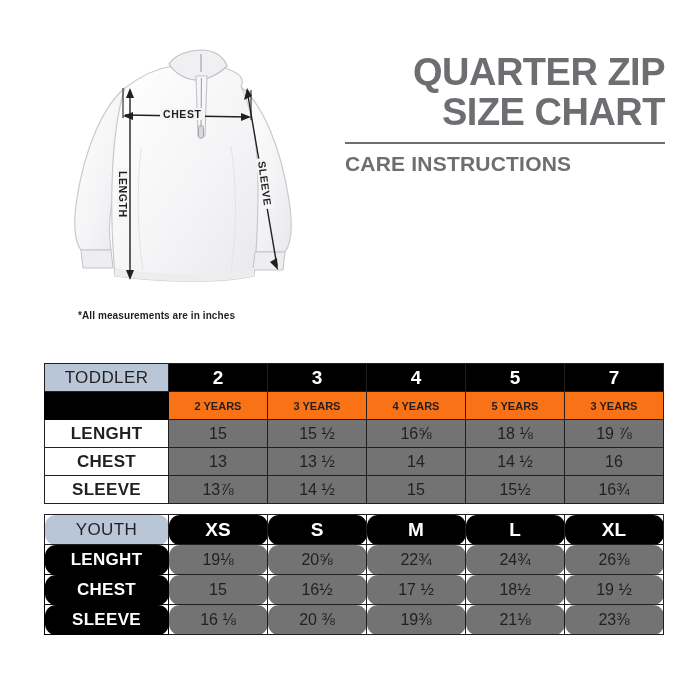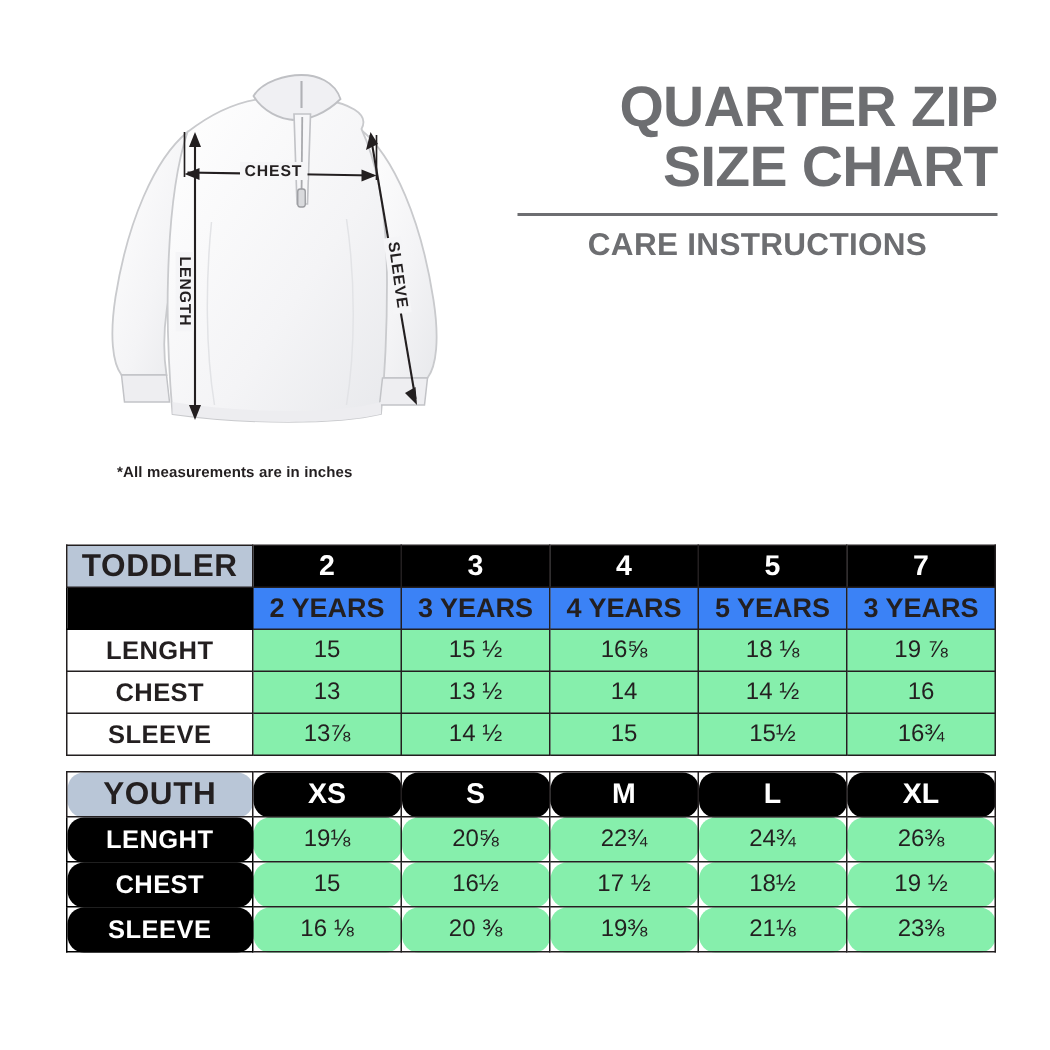--- a/index.html
+++ b/index.html
@@ -76,21 +76,20 @@
   .rule {
     height: 2px;
     background: #6d6e71;
     margin: 10px 0 8px 0;
     width: 100%;
   }
   .care-title {
     font-weight: bold;
     font-size: 21px;
     color: #6d6e71;
-    text-align: center;
     margin: 0 0 12px 0;
     letter-spacing: 0.2px;
   }
   .care-list {
     margin: 0;
     padding-left: 38px;
     list-style: none;
   }
   .care-list li {
     font-size: 13.5px;
@@ -127,58 +126,58 @@
     font-size: 17px;
     height: 27px;
     padding: 0;
   }
   .col-label { width: 123px; }
   .col-size  { width: 98px; }
 
   .hdr-label {
     background: #b9c6d7;
     color: #231f20;
-    font-weight: bold;
-    font-size: 21px;
+    font-weight: normal;
+    font-size: 17px;
     letter-spacing: 0.4px;
   }
   .hdr-size {
     background: #000000;
     color: #ffffff;
     font-weight: bold;
     font-size: 19px;
   }
   .sub-label {
     background: #000000;
     border-color: #000000;
   }
   .sub-size {
-    background: #3b82f6;
-    color: #231f20;
-    font-size: 18px;
+    background: #f97316;
+    color: #231f20;
+    font-size: 11px;
     font-weight: bold;
     height: 22px;
   }
   .row-label {
     background: #ffffff;
     color: #231f20;
     font-weight: bold;
     font-size: 17px;
     letter-spacing: 0.3px;
   }
   .row-label-dark {
     background: #000000;
     color: #ffffff;
     font-weight: bold;
     font-size: 17px;
     letter-spacing: 0.3px;
     border-color: #000000;
   }
   .cell {
-    background: #86efac;
+    background: #737373;
     color: #231f20;
     font-size: 16px;
   }
   .spacer {
     height: 10px;
   }
 
   
   .youth td { height: 29px; border-radius: 11px; }
 </style>

